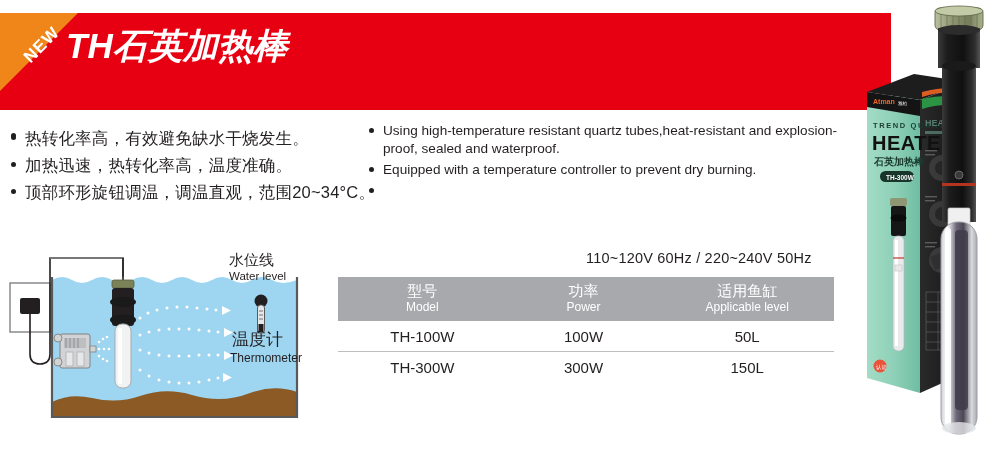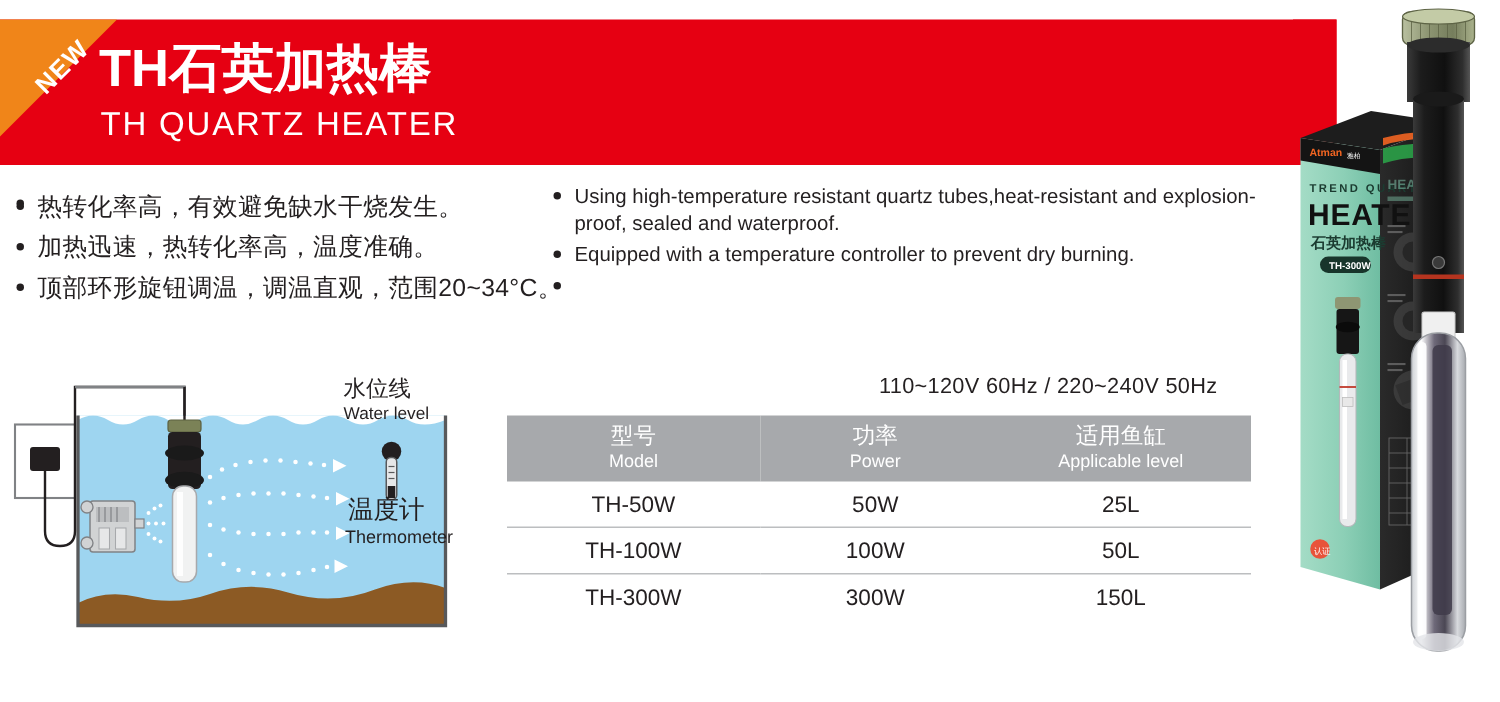--- a/index.html
+++ b/index.html
@@ -51,20 +51,21 @@
   .banner-title {
     position: absolute;
     left: 66px;
     top: 13px;
     color: #ffffff;
     font-size: 35px;
     font-weight: bold;
     letter-spacing: 0px;
     line-height: 40px;
     white-space: nowrap;
+    font-style: italic;
   }
   .banner-subtitle {
     position: absolute;
     left: 67px;
     top: 57px;
     color: #ffffff;
     font-size: 22px;
     font-weight: normal;
     letter-spacing: 1.2px;
     line-height: 26px;
@@ -179,21 +180,20 @@
     height: 468px;
   }
 </style>
 </head>
 <body>
 
 <div class="banner">
   <div class="new-ribbon"></div>
   <div class="new-ribbon-text">NEW</div>
   <div class="banner-title">TH石英加热棒</div>
-  <div class="banner-subtitle">TH QUARTZ HEATER</div>
 </div>
 
 <div class="features-cn">
   <div class="feat">
     <span class="dot"></span>
   </div>
   <div class="feat">
     <span class="dot"></span>
     <span>热转化率高，有效避免缺水干烧发生。</span>
   </div>
@@ -351,25 +351,20 @@
         <span class="h-cn">功率</span>
         <span class="h-en">Power</span>
       </th>
       <th class="col-tank">
         <span class="h-cn">适用鱼缸</span>
         <span class="h-en">Applicable level</span>
       </th>
     </tr>
   </thead>
   <tbody>
-    <tr>
-      <td>TH-50W</td>
-      <td>50W</td>
-      <td>25L</td>
-    </tr>
     <tr>
       <td>TH-100W</td>
       <td>100W</td>
       <td>50L</td>
     </tr>
     <tr>
       <td>TH-300W</td>
       <td>300W</td>
       <td>150L</td>
     </tr>

